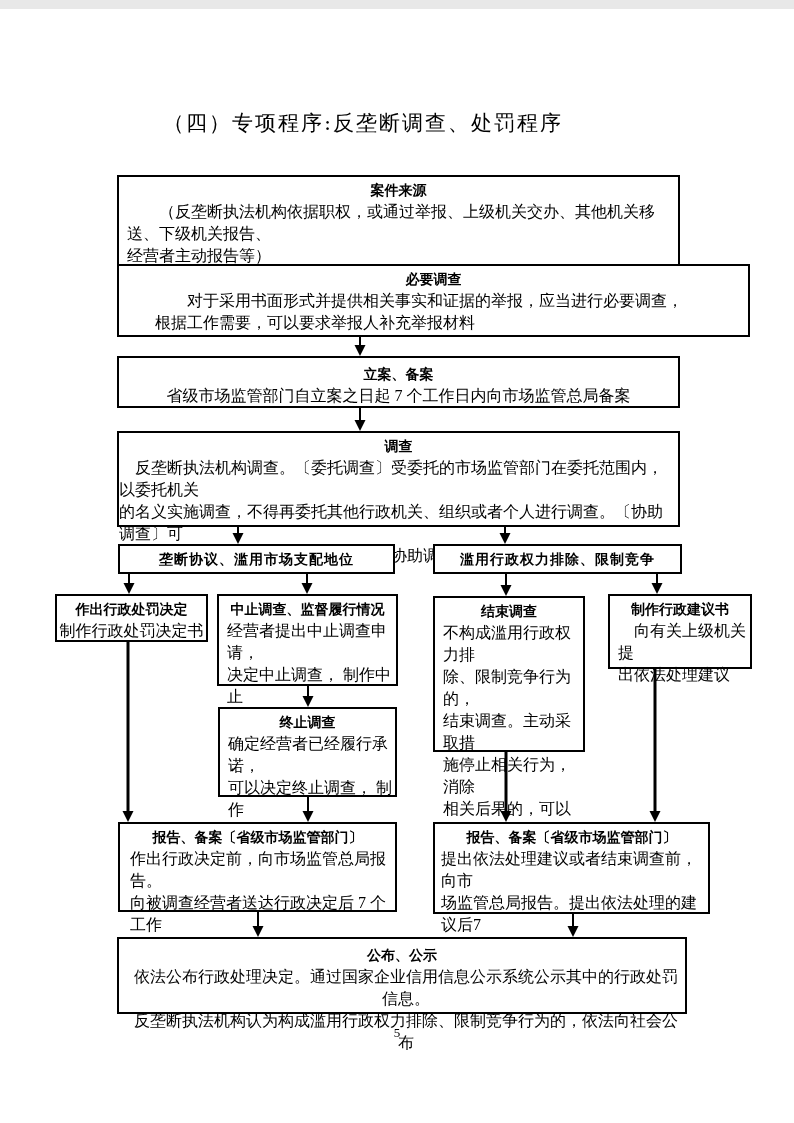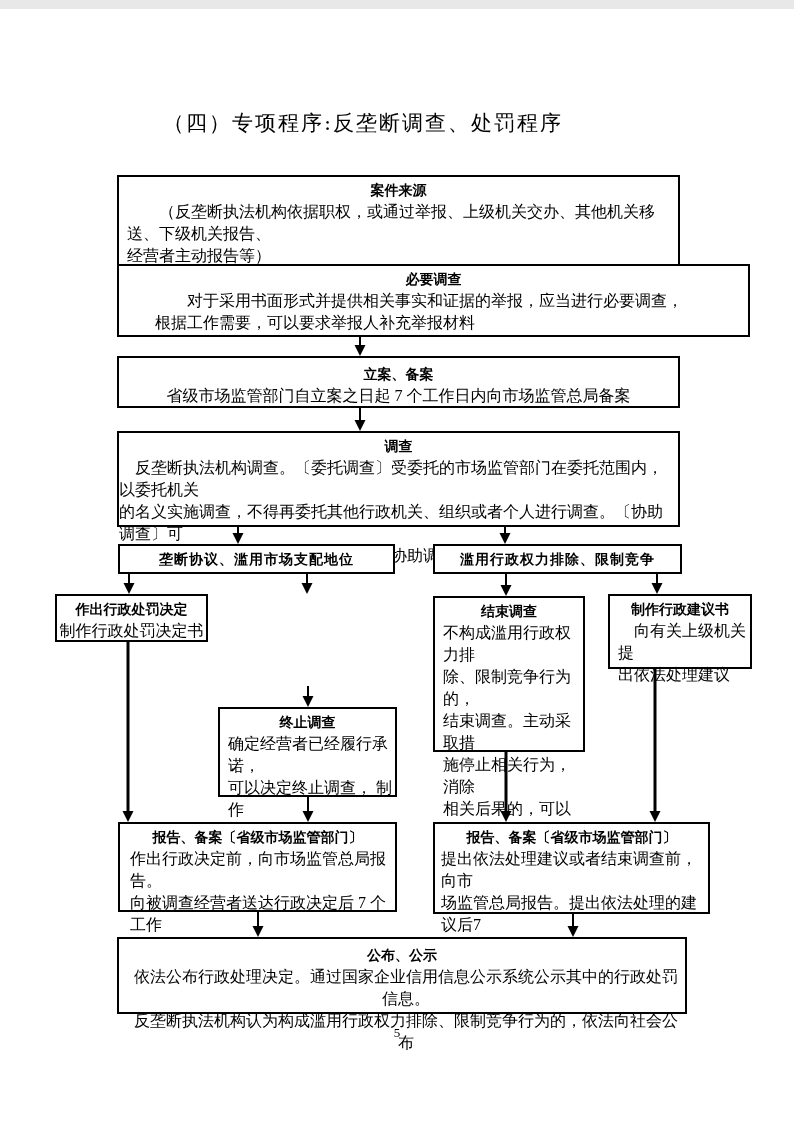--- a/index.html
+++ b/index.html
@@ -148,20 +148,26 @@
 
   <div class="fbox header-small" style="left:433px;top:535px;width:249px;height:30px">
     <div class="bt">滥用行政权力排除、限制竞争</div>
   </div>
 
   <div class="fbox center-body" style="left:55px;top:585px;width:153px;height:48px">
     <div class="bt">作出行政处罚决定</div>
     <div class="bb">制作行政处罚决定书</div>
   </div>
 
+  <div class="fbox pad8" style="left:217px;top:585px;width:181px;height:92px">
+    <div class="bt">中止调查、监督履行情况</div>
+    <div class="bb">经营者提出中止调查申请，
+决定中止调查， 制作中止
+调查决定书</div>
+  </div>
 
   <div class="fbox pad8" style="left:218px;top:698px;width:179px;height:90px">
     <div class="bt">终止调查</div>
     <div class="bb">确定经营者已经履行承 诺，
 可以决定终止调查， 制作
 终止调查决定书</div>
   </div>
 
   <div class="fbox pad8" style="left:433px;top:587px;width:152px;height:156px">
     <div class="bt">结束调查</div>

